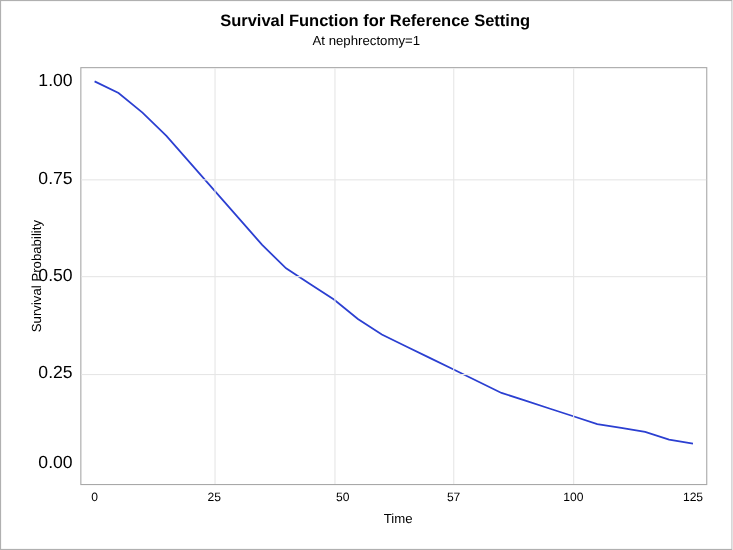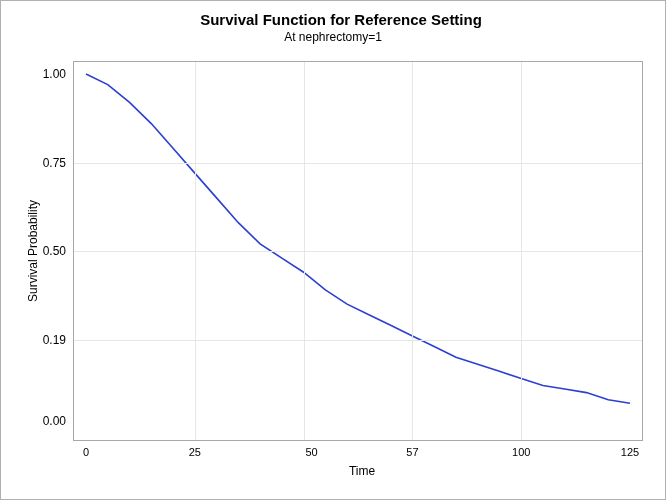--- a/index.html
+++ b/index.html
@@ -67,21 +67,21 @@
     font-size: 11px;
     color: #000;
     text-align: center;
     white-space: nowrap;
   }
   .tick-y {
     position: absolute;
     right: 100%;
     transform: translateY(-50%);
     margin-right: 8px;
-    font-size: 12px;
+    font-size: 16px;
     color: #000;
     white-space: nowrap;
   }
   .xlabel {
     position: absolute;
     left: 4px;
     width: 100%;
     top: 100%;
     margin-top: 24px;
     text-align: center;
@@ -146,21 +146,21 @@
       <div class="tick-x" style="left: 120.8px;">25</div>
       <div class="grid-v" style="left: 229.6px;"></div>
       <div class="tick-x" style="left: 229.6px; padding-left: 16px;">50</div>
       <div class="grid-v" style="left: 338.4px;"></div>
       <div class="tick-x" style="left: 338.4px;">57</div>
       <div class="grid-v" style="left: 447.2px;"></div>
       <div class="tick-x" style="left: 447.2px;">100</div>
       <div class="tick-x" style="left: 556px;">125</div>
       <div class="tick-y" style="top: 359px;">0.00</div>
       <div class="grid-h" style="top: 277.5px;"></div>
-      <div class="tick-y" style="top: 277.5px;">0.19</div>
+      <div class="tick-y" style="top: 277.5px;">0.25</div>
       <div class="grid-h" style="top: 189px;"></div>
       <div class="tick-y" style="top: 189px;">0.50</div>
       <div class="grid-h" style="top: 100.5px;"></div>
       <div class="tick-y" style="top: 100.5px;">0.75</div>
       <div class="tick-y" style="top: 12px;">1.00</div>
     </div>
 
 
 </div>
 

